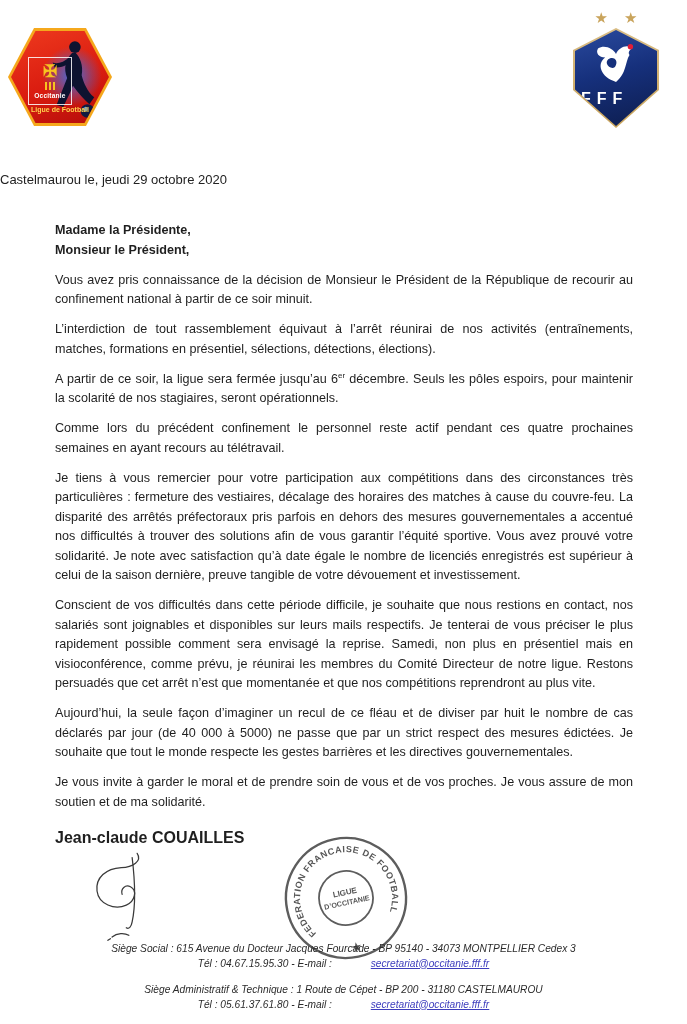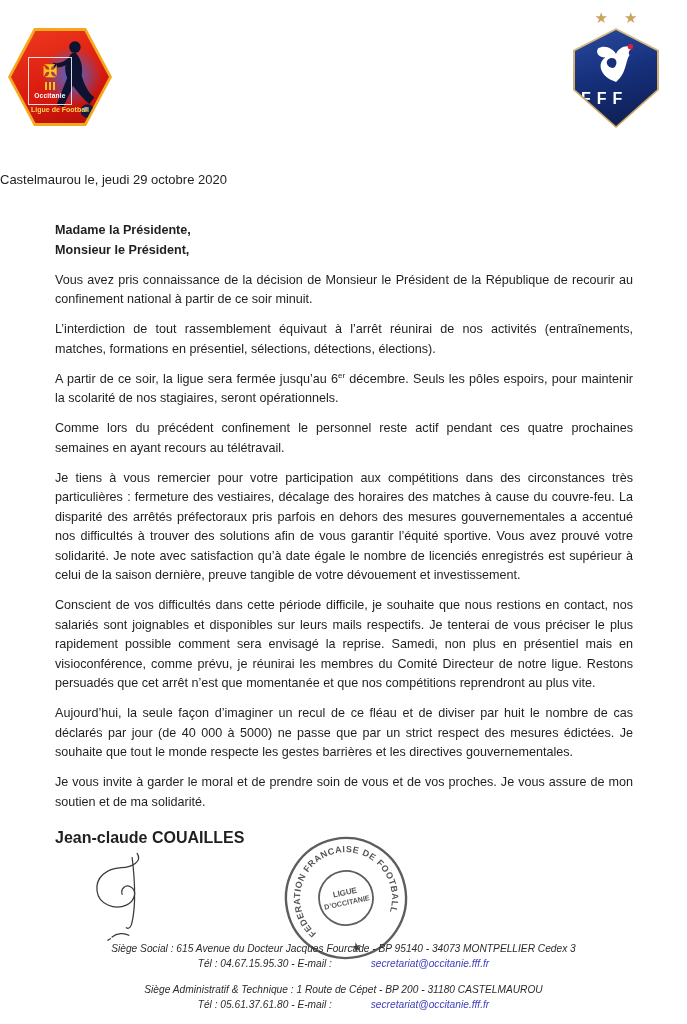--- a/index.html
+++ b/index.html
@@ -108,21 +108,21 @@
     transform:rotate(-12deg);opacity:.88;
   }
   .stamp text{fill:#3f3f3f;font-family:"Liberation Sans",sans-serif;font-weight:bold;}
 
   
   .footer{
     position:absolute;left:0;right:0;top:942px;text-align:center;
     font-style:italic;font-size:10.2px;line-height:14.5px;color:#2b2b2b;
   }
   .footer-block{margin-bottom:12px;}
-  .email{color:#3d3dbd;cursor:pointer;margin-left:36px;}
+  .email{color:#3d3dbd;text-decoration:underline;cursor:pointer;margin-left:36px;}
 </style>
 </head>
 <body>
 
 <div class="page">
 
   <div class="occ-logo">
     <div class="occ-hex-outer">
       <div class="occ-hex-inner">
         <div class="occ-glow"></div>

